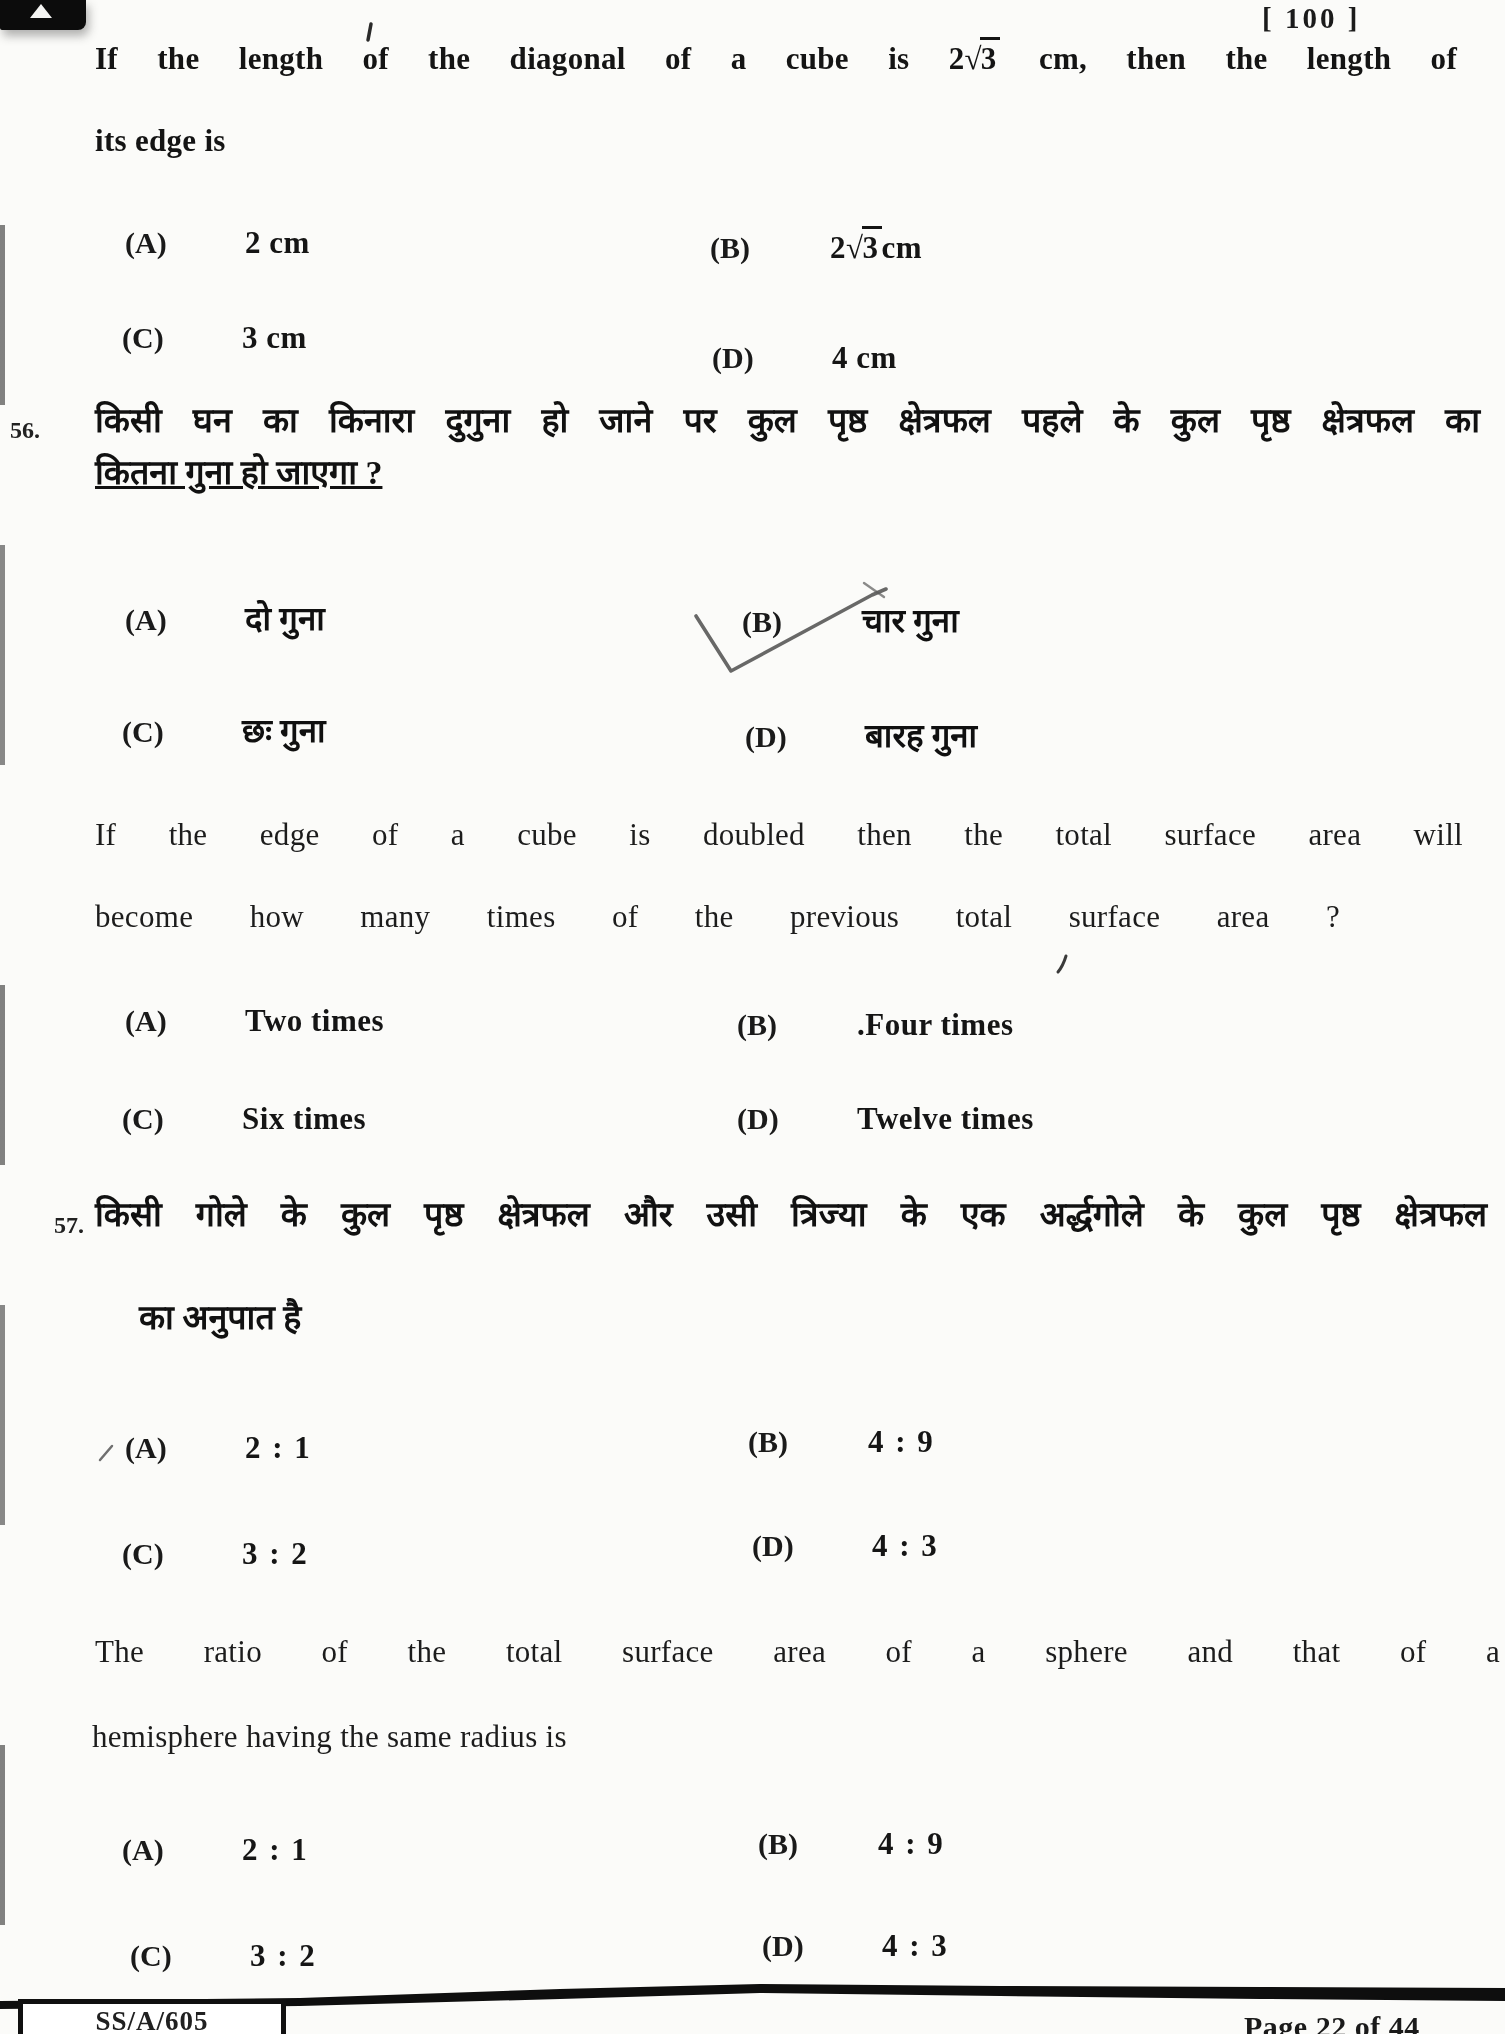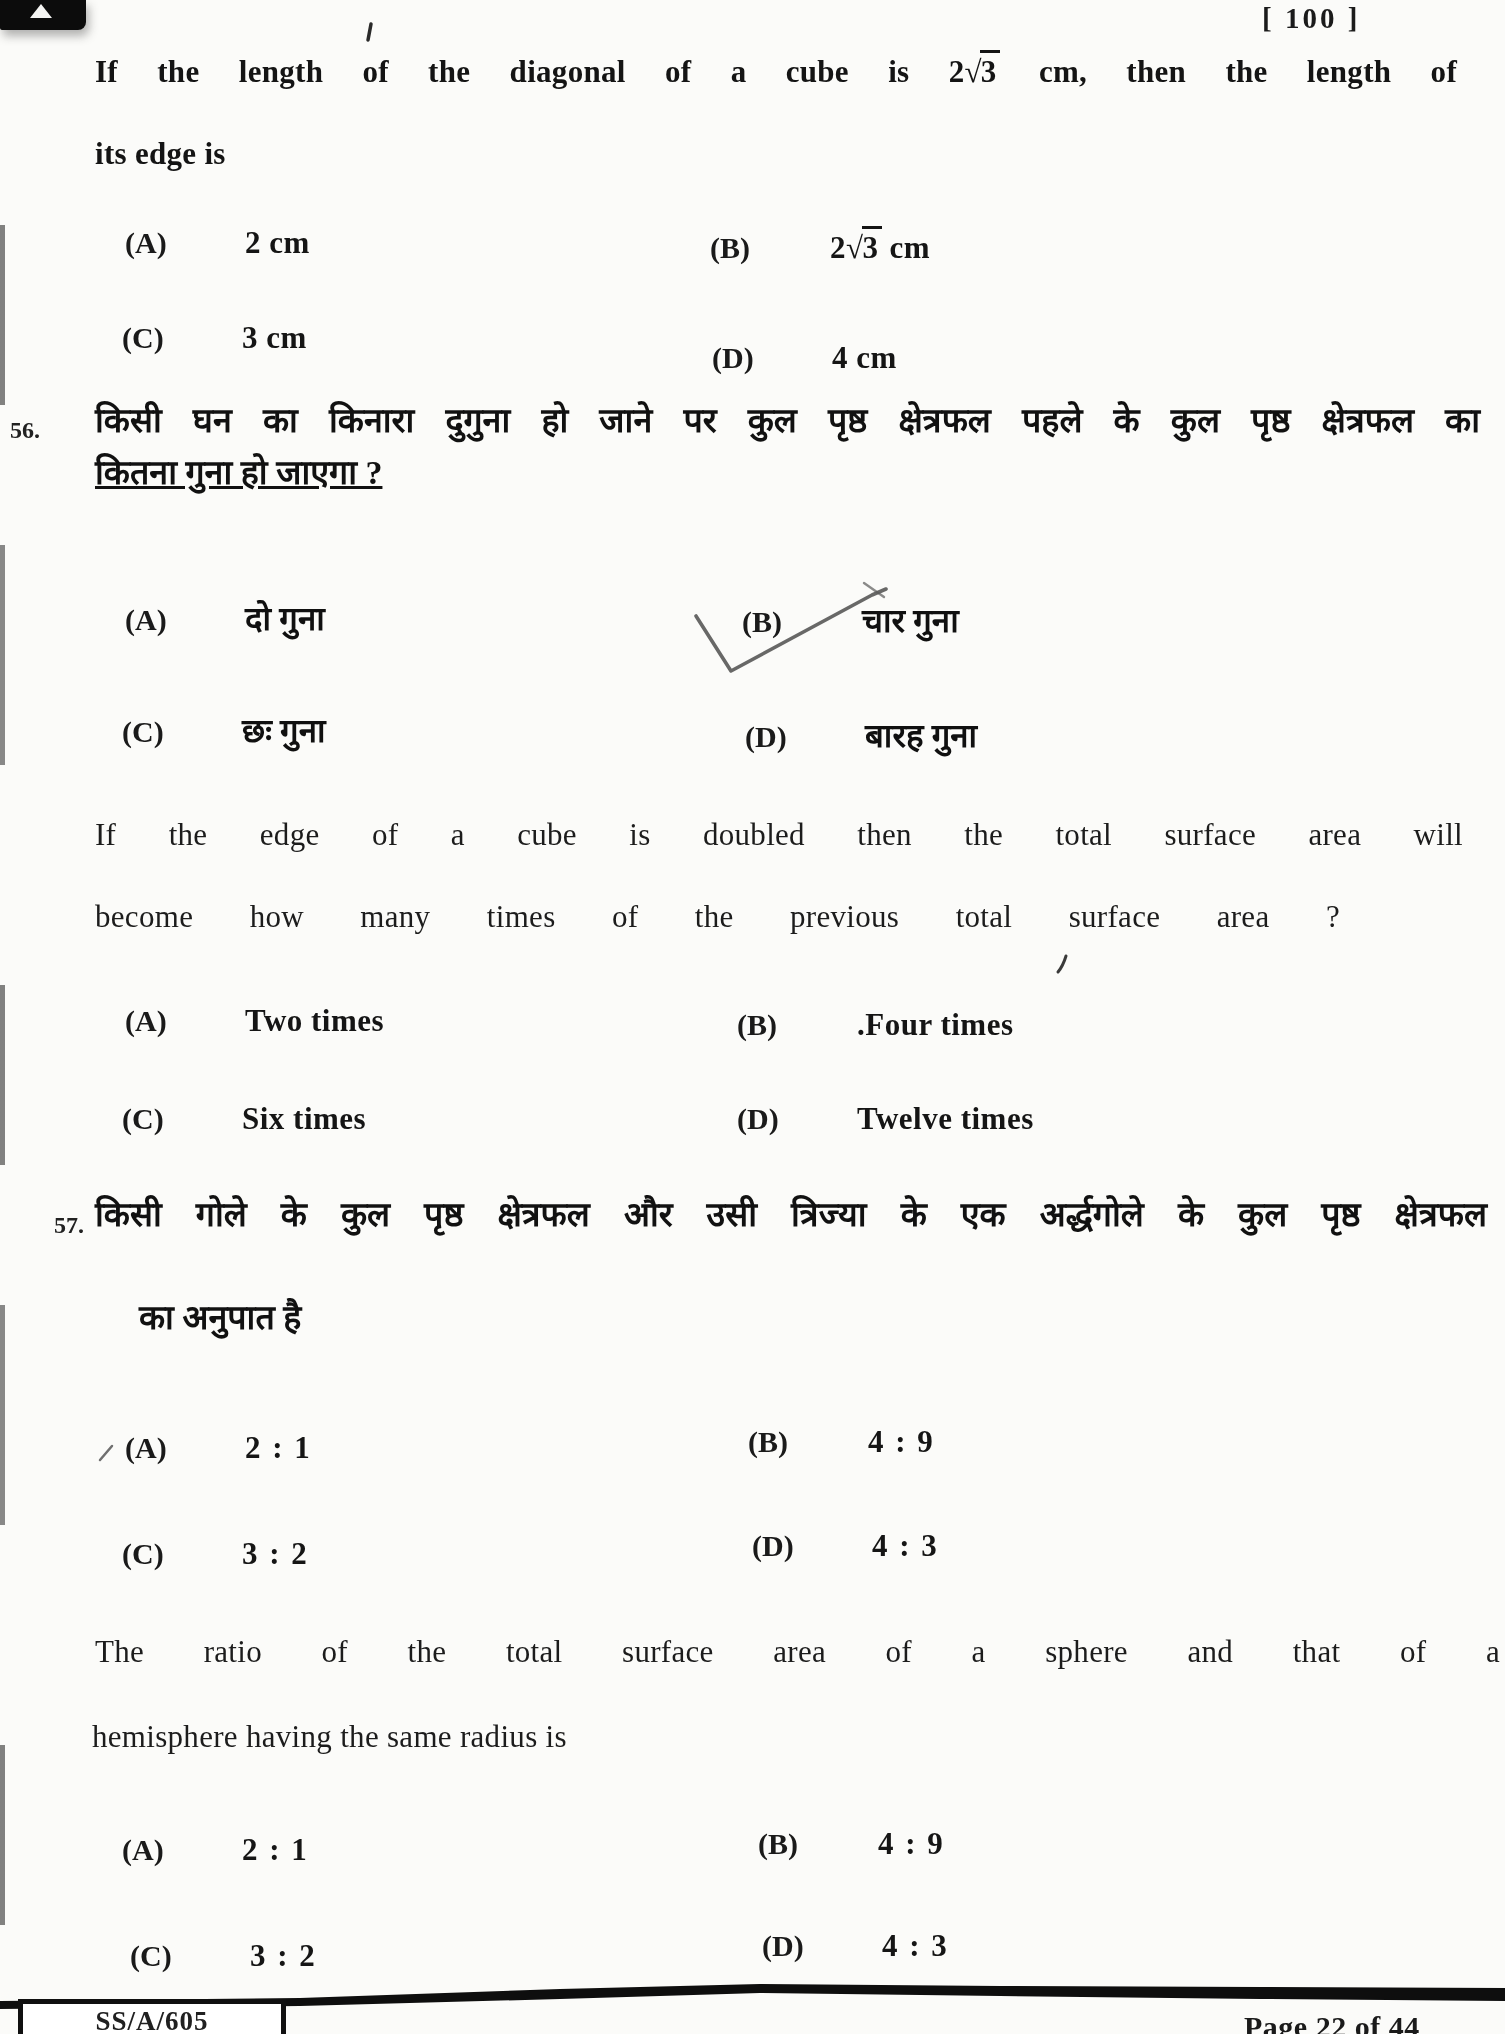--- a/index.html
+++ b/index.html
@@ -8,32 +8,32 @@
     background:#fbfbf9;
     font-family:"Liberation Serif","DejaVu Serif",serif;
     color:#171717;
     position:relative;
     overflow:hidden;
   }
   .abs{position:absolute;}
   .line{position:absolute;white-space:nowrap;line-height:1.25;}
   .just{white-space:normal;text-align:justify;text-align-last:justify;-moz-text-align-last:justify;}
   .en{font-size:31px;letter-spacing:.3px;color:#1c1c1c;}
-  .en-bold{font-size:31px;font-weight:600;letter-spacing:.3px;color:#141414;margin-top:13px;}
+  .en-bold{font-size:31px;font-weight:600;letter-spacing:.3px;color:#141414;}
   .hi{font-size:34px;font-weight:700;color:#111;line-height:1.35;}
   .qnum{font-size:24px;font-weight:600;color:#222;}
   .opt{position:absolute;white-space:nowrap;}
   .opt .opt-label{display:inline-block;width:120px;font-size:30px;font-weight:600;color:#1a1a1a;}
   .opt .opt-text-en{font-size:31px;font-weight:600;color:#151515;letter-spacing:.5px;}
   .opt .opt-text-hi{font-size:33px;font-weight:700;color:#101010;}
   .opt .opt-text-num{font-size:31px;font-weight:600;color:#151515;letter-spacing:2px;}
   
   .sqrt-sign{font-weight:600;}
   .radicand{border-top:3px solid #141414;padding:1px 3px 0 1px;margin-left:-2px;}
-  .sqrt-unit{margin-left:8px;}
+  .sqrt-unit{margin-left:0;}
   
   .corner-mark{
     left:0;top:0;width:86px;height:30px;background:#0c0c0c;
     border-radius:0 0 8px 2px;
     box-shadow:3px 6px 10px rgba(40,40,40,.35);
   }
   .corner-notch{
     position:absolute;left:30px;top:4px;width:0;height:0;
     border-left:11px solid transparent;border-right:11px solid transparent;
     border-bottom:14px solid #f4f4f2;

